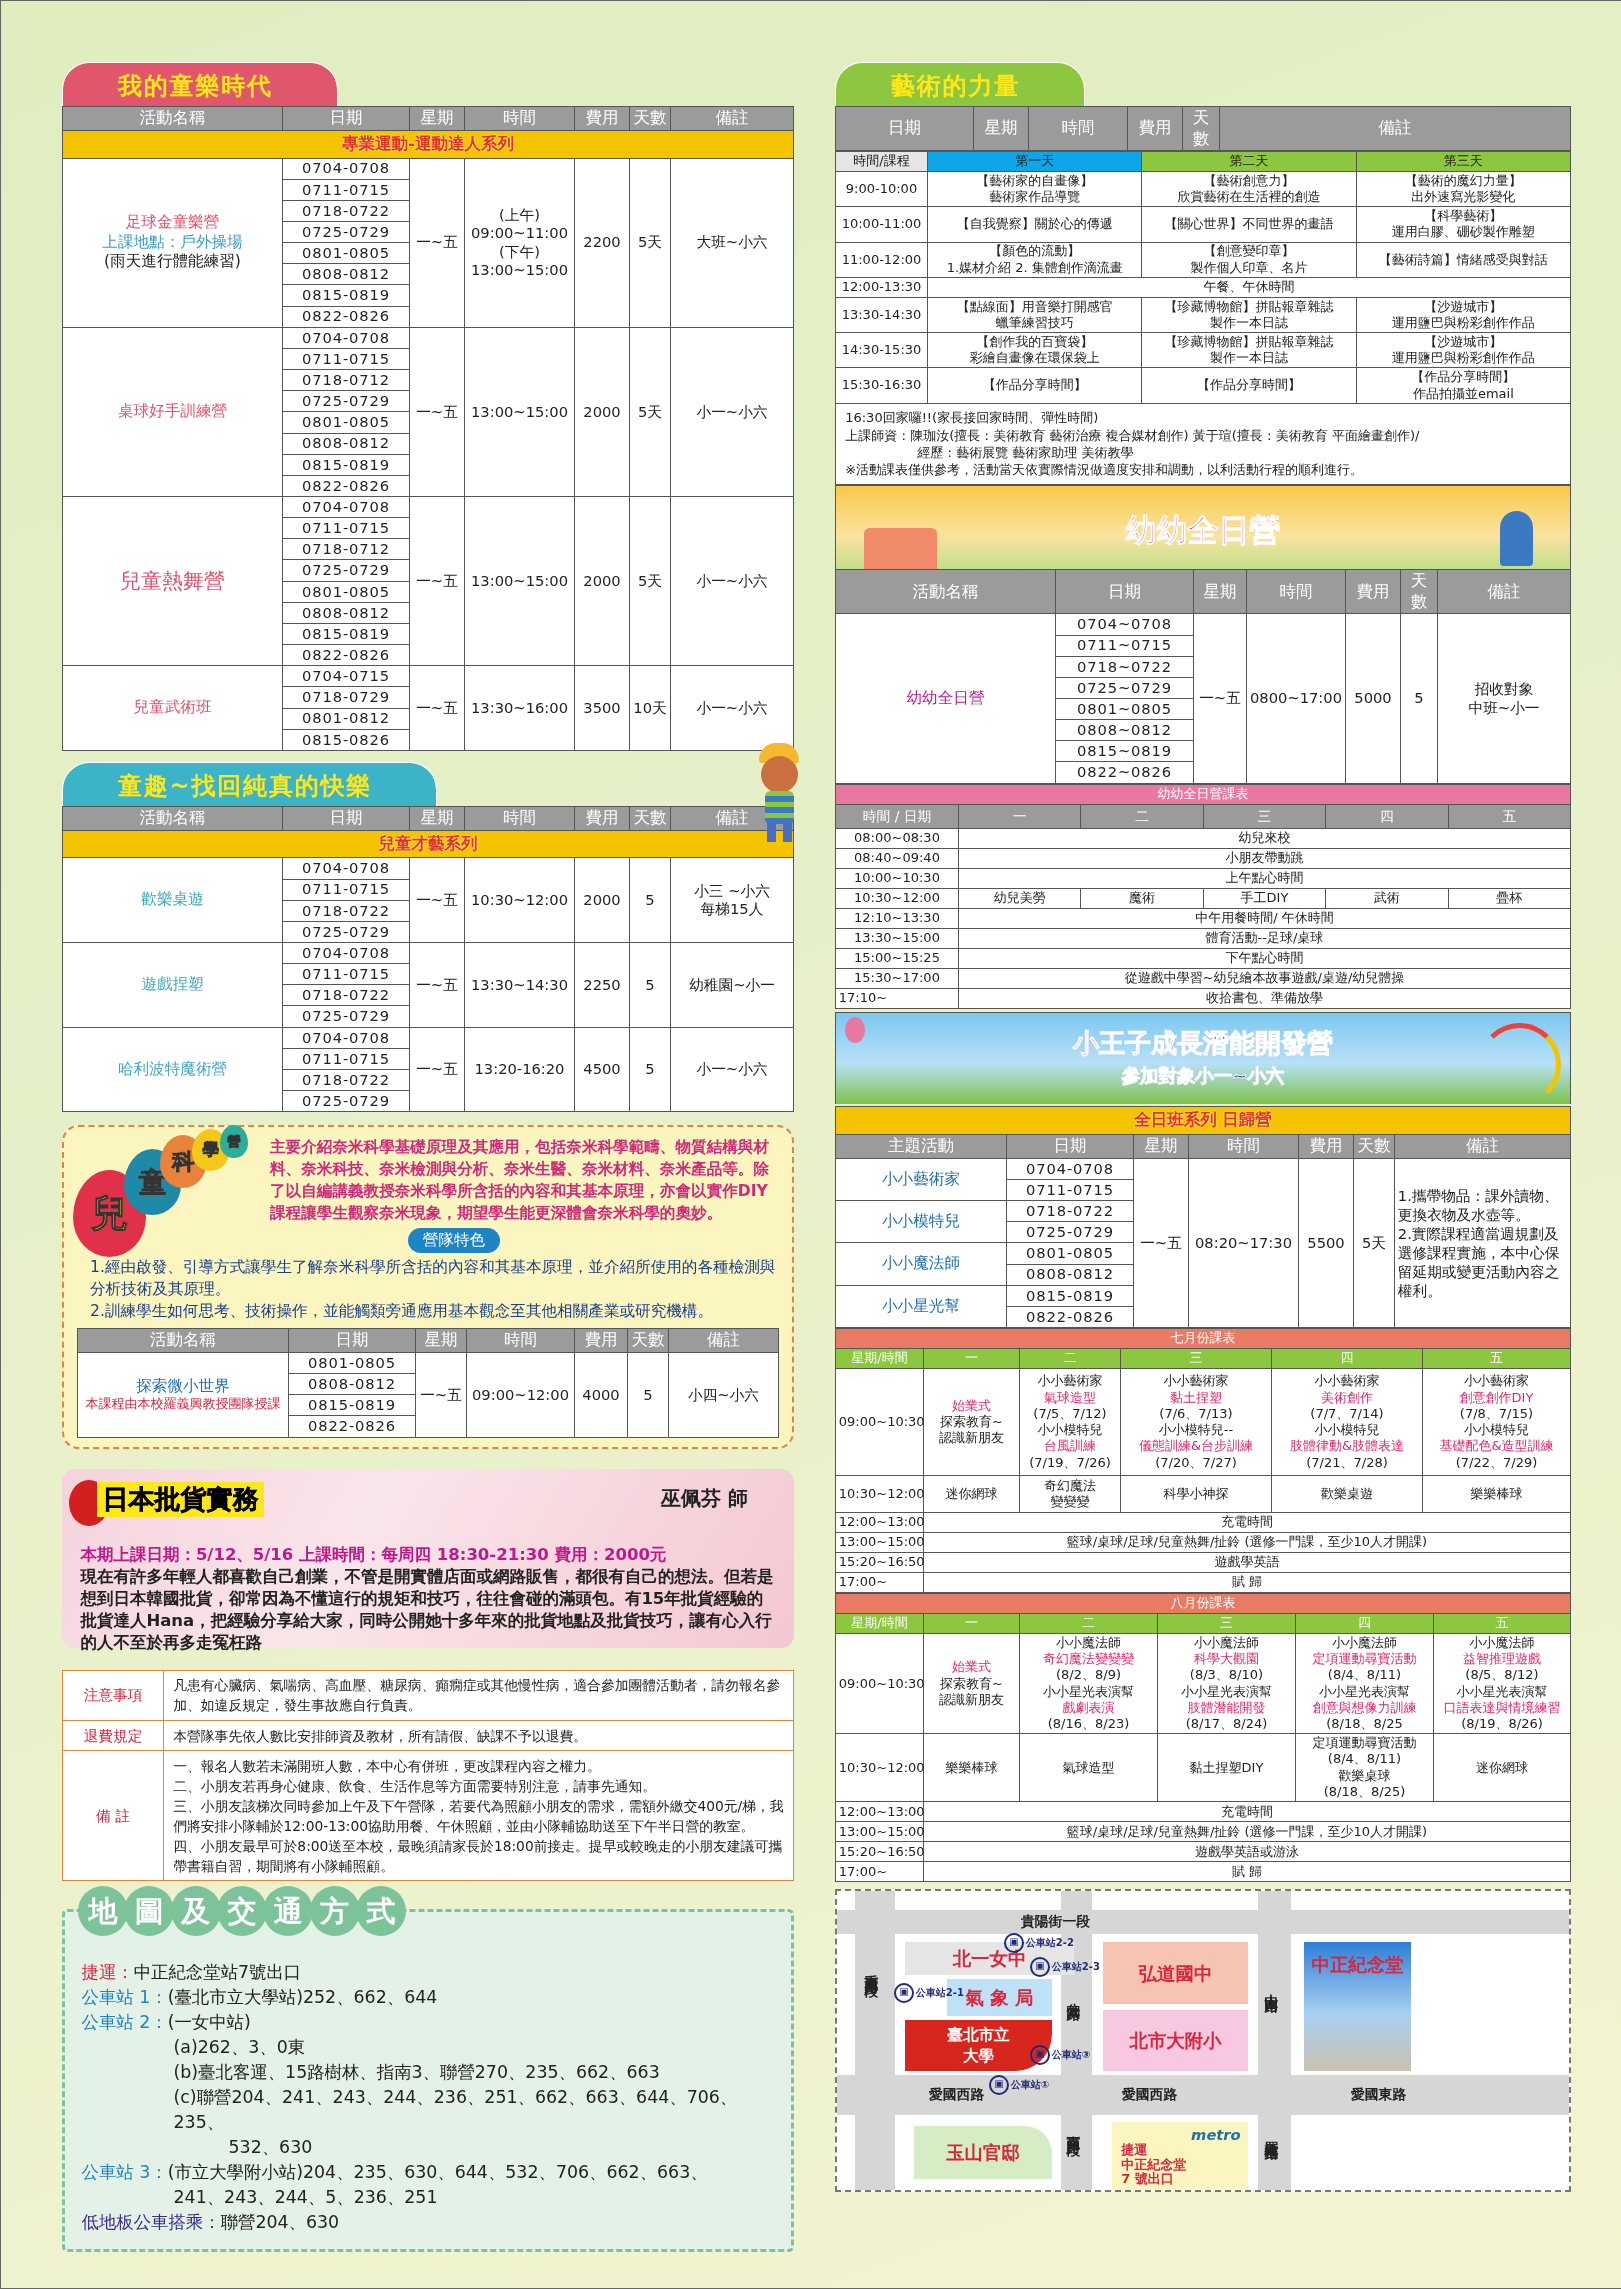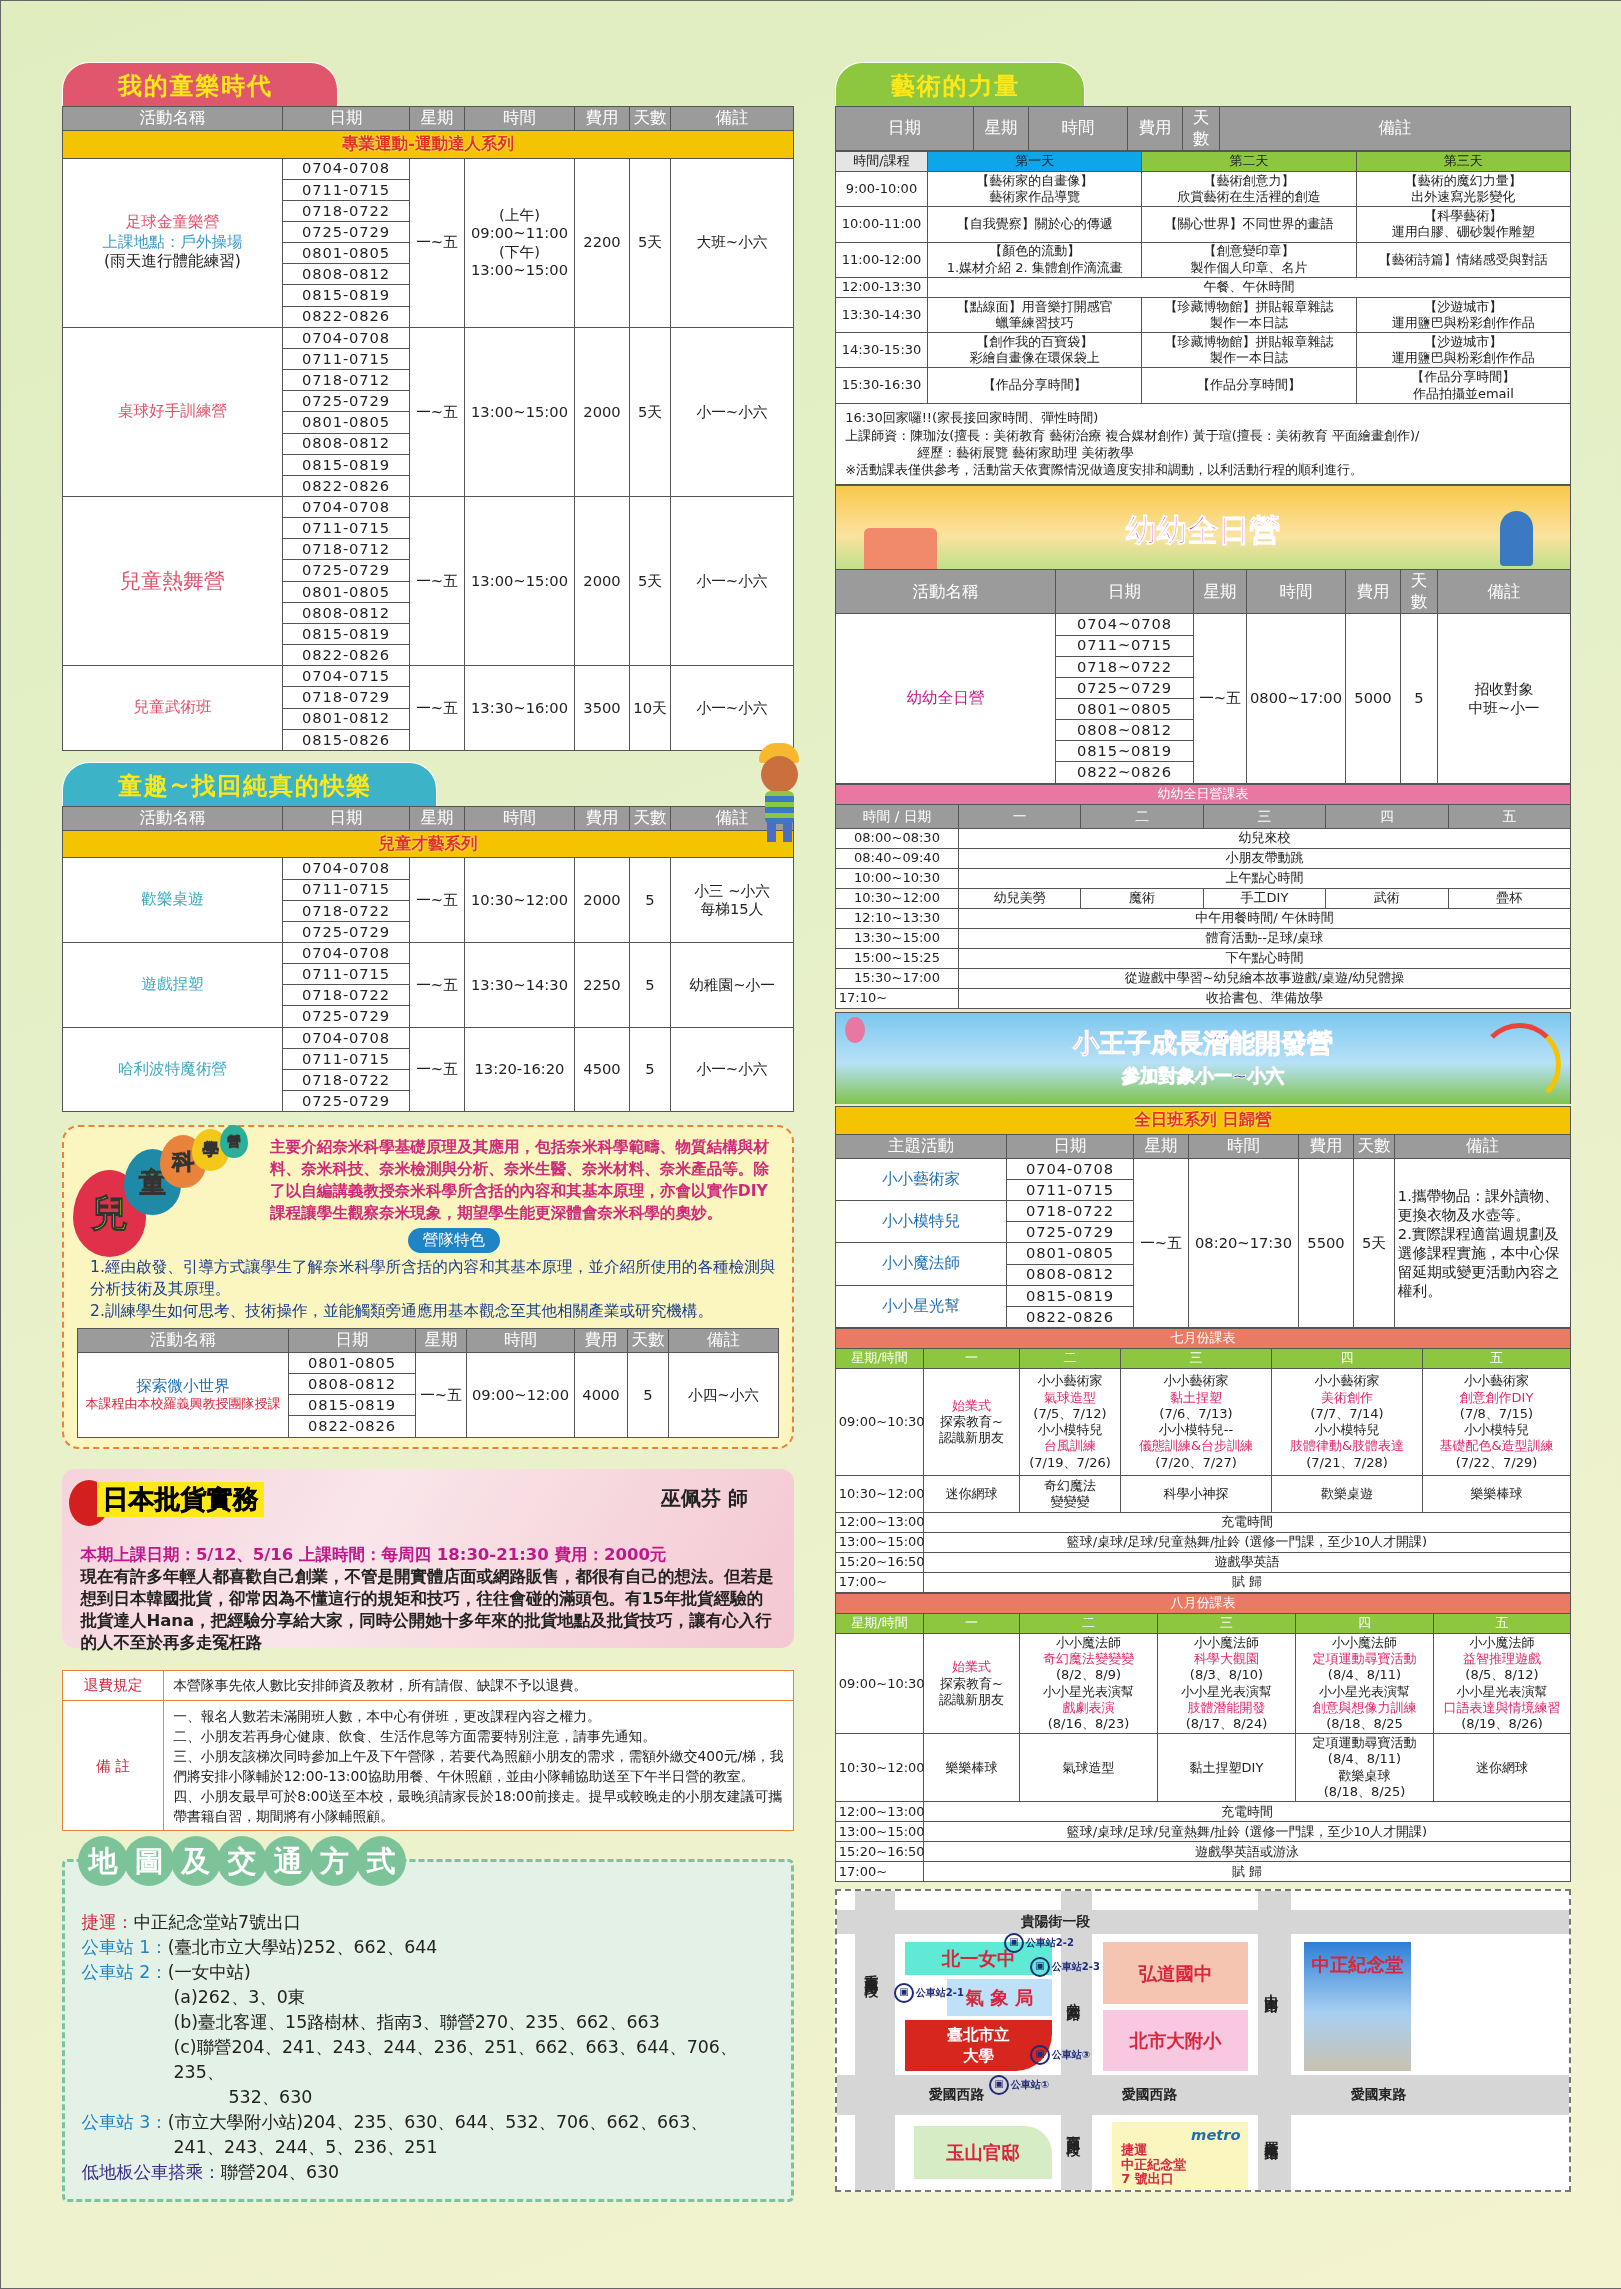--- a/index.html
+++ b/index.html
@@ -362,20 +362,24 @@
     <div class="jp-dot"></div>
     <div style="position:relative"><span class="jp-title">日本批貨實務</span></div>
     <div class="jp-teacher">巫佩芬 師</div>
     <div class="jp-info">本期上課日期：5/12、5/16  上課時間：每周四 18:30-21:30  費用：2000元</div>
     <div class="jp-body">現在有許多年輕人都喜歡自己創業，不管是開實體店面或網路販售，都很有自己的想法。但若是想到日本韓國批貨，卻常因為不懂這行的規矩和技巧，往往會碰的滿頭包。有15年批貨經驗的批貨達人Hana，把經驗分享給大家，同時公開她十多年來的批貨地點及批貨技巧，讓有心入行的人不至於再多走冤枉路</div>
   </div>
 
   
   <table class="notes">
     <tbody>
+        <tr>
+      <td class="k">注意事項</td>
+      <td>凡患有心臟病、氣喘病、高血壓、糖尿病、癲癇症或其他慢性病，適合參加團體活動者，請勿報名參加、如違反規定，發生事故應自行負責。</td>
+    </tr>
     <tr>
       <td class="k">退費規定</td>
       <td>本營隊事先依人數比安排師資及教材，所有請假、缺課不予以退費。</td>
     </tr>
     <tr>
       <td class="k">備 註</td>
       <td>
         <div>一、報名人數若未滿開班人數，本中心有併班，更改課程內容之權力。</div>
         <div>二、小朋友若再身心健康、飲食、生活作息等方面需要特別注意，請事先通知。</div>
         <div>三、小朋友該梯次同時參加上午及下午營隊，若要代為照顧小朋友的需求，需額外繳交400元/梯，我們將安排小隊輔於12:00-13:00協助用餐、午休照顧，並由小隊輔協助送至下午半日營的教室。</div>
@@ -903,21 +907,21 @@
     <div class="rname" style="left:184px;top:22px">貴陽街一段</div>
     <div class="rname vert" style="left:26px;top:73px">重慶南路一段</div>
     <div class="rname vert" style="left:228px;top:101px">公園路</div>
     <div class="rname vert" style="left:426px;top:92px">中山南路</div>
     <div class="rname" style="left:92px;top:195px">愛國西路</div>
     <div class="rname" style="left:285px;top:195px">愛國西路</div>
     <div class="rname" style="left:514px;top:195px">愛國東路</div>
     <div class="rname vert" style="left:228px;top:234px">南昌路一段</div>
     <div class="rname vert" style="left:426px;top:239px">羅斯福路</div>
 
-    <div class="blk" style="left:68px;top:51px;width:147px;height:33px;background:#5eead4">北一女中</div>
+    <div class="blk" style="left:68px;top:51px;width:169px;height:33px;background:#e5e5e5">北一女中</div>
     <div class="blk" style="left:110px;top:88px;width:105px;height:37px;background:#bfe1f7">氣 象 局</div>
     <div class="blk" style="left:68px;top:129px;width:147px;height:51px;background:#d7261e;color:#fff;white-space:pre-line;text-align:center;font-size:15.6px;border-radius:0 0 37px 0">臺北市立
 大學</div>
     <div class="blk" style="left:266px;top:51px;width:145px;height:62px;background:#f5c5b2">弘道國中</div>
     <div class="blk" style="left:266px;top:119px;width:145px;height:61px;background:#f7c8e0">北市大附小</div>
     <div class="blk" style="left:77px;top:235px;width:138px;height:53px;background:#d6ecc4;border-radius:0 27.5px 0 0">玉山官邸</div>
     <div class="blk" style="left:467px;top:51px;width:107px;height:129px;background:linear-gradient(180deg,#2f7fd6,#a8cff2 55%,#c9c2b0);align-items:flex-start;padding-top:9.2px">中正紀念堂</div>
     <div class="blk" style="left:275px;top:231px;width:136px;height:68px;background:#fbf6c0;flex-direction:column;align-items:flex-start;padding-left:9.2px">
       <span style="color:#1e6fb0;font-style:italic;font-size:14.7px;align-self:flex-end;padding-right:7.3px">metro</span>
       <span style="white-space:pre-line;font-size:13px;line-height:14.7px">捷運

